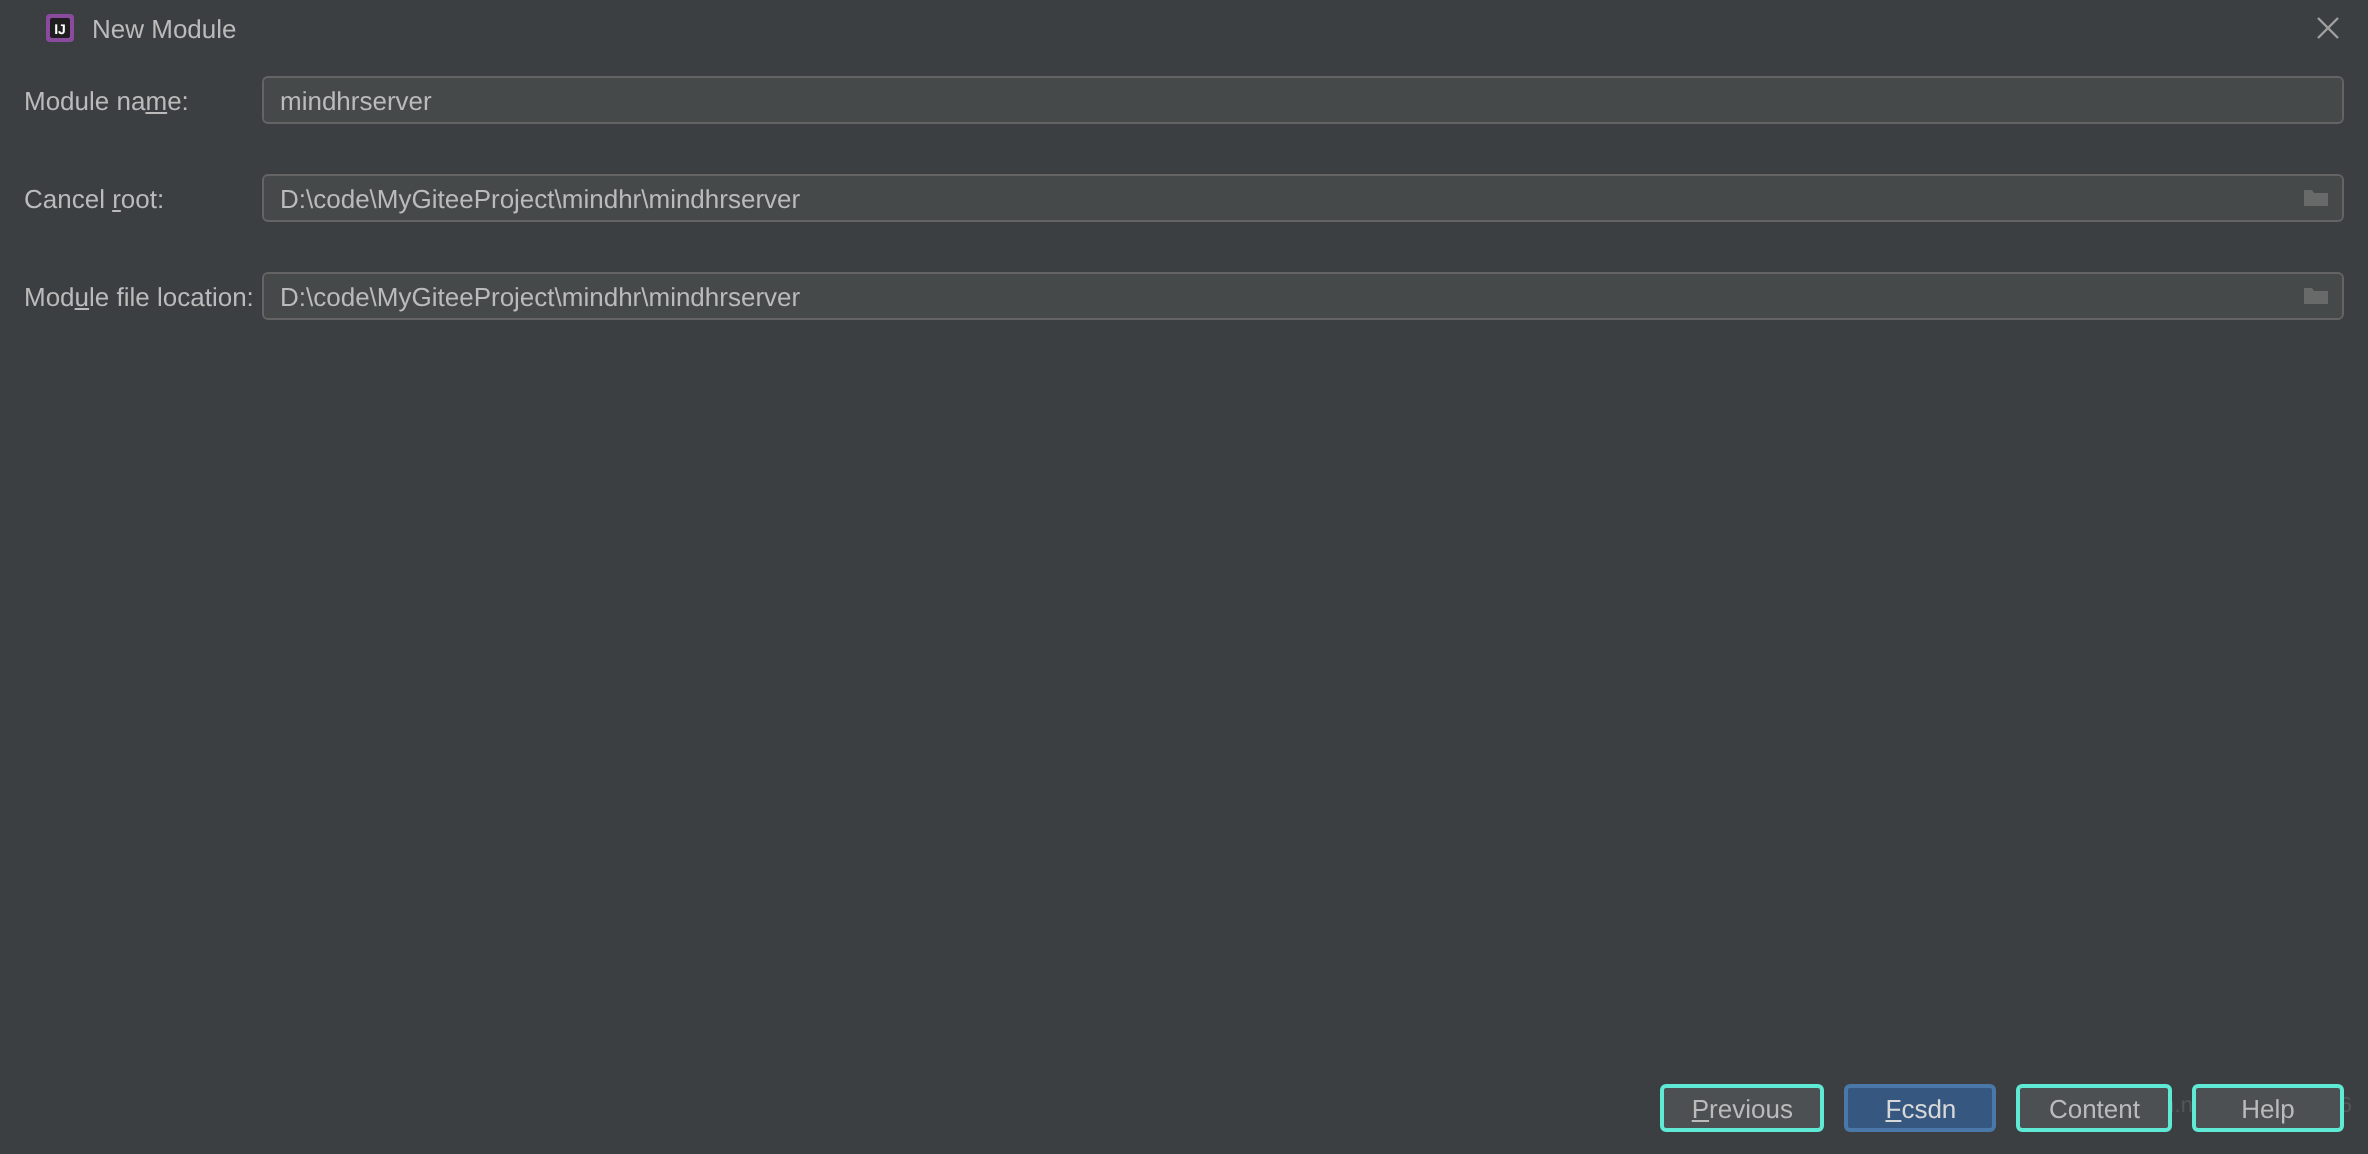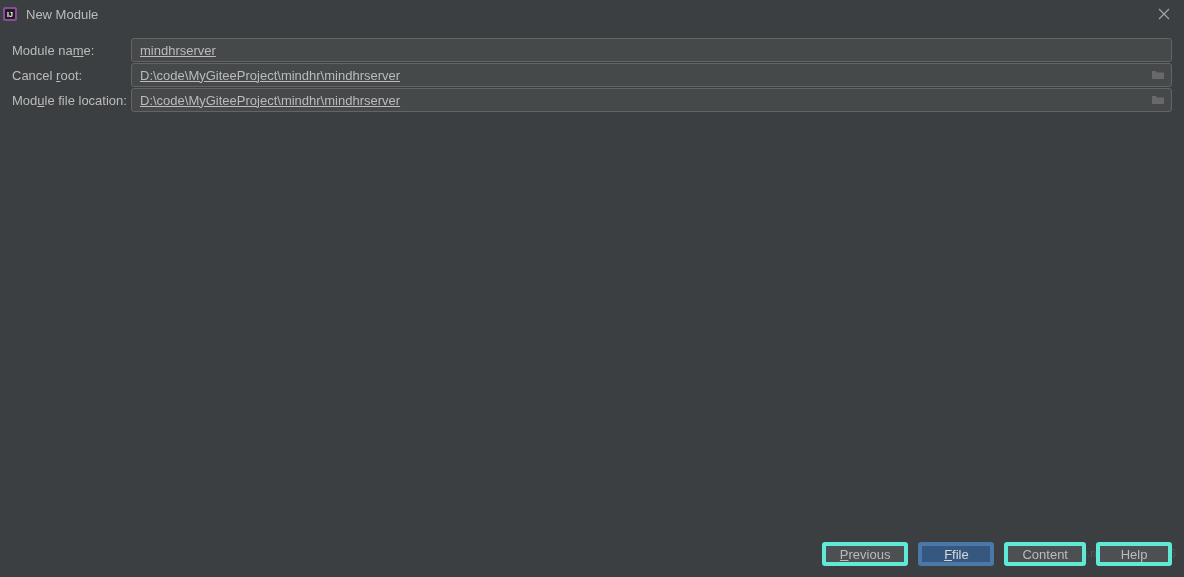--- a/index.html
+++ b/index.html
@@ -14,21 +14,21 @@
       color: #bbbbbb;
       width: 1184px;
       height: 577px;
       overflow: hidden;
       position: relative;
     }
     .titlebar {
       height: 28px;
       display: flex;
       align-items: center;
-      padding: 0 8px 0 2px;
+      padding: 0 8px 0 22px;
       background: #3c3f41;
     }
     .titlebar-icon {
       width: 16px;
       height: 16px;
       margin-right: 8px;
       display: flex;
       align-items: center;
       justify-content: center;
     }
@@ -45,37 +45,36 @@
       justify-content: center;
       cursor: pointer;
       color: #a0a0a0;
     }
     .content {
       padding: 10px 12px;
     }
     .form-row {
       display: flex;
       align-items: center;
-      margin-bottom: 1px;
+      margin-bottom: 25px;
     }
     .form-label {
       width: 119px;
       flex-shrink: 0;
       color: #bbbbbb;
       font-size: 13px;
     }
     .form-label .underline {
       text-decoration: underline;
     }
     .input-wrapper {
       flex: 1;
       position: relative;
       display: flex;
       align-items: center;
-      text-decoration: underline;
     }
     .text-input {
       width: 100%;
       height: 24px;
       background: #45494a;
       border: 1px solid #646464;
       border-radius: 3px;
       color: #bbbbbb;
       padding: 0 8px;
       font-size: 13px;
@@ -101,21 +100,21 @@
     .button-bar {
       position: absolute;
       bottom: 11px;
       right: 12px;
       display: flex;
       gap: 10px;
     }
     .btn {
       min-width: 76px;
       height: 24px;
-      border: 4px solid #5eead4;
+      border: 2px solid #5eead4;
       border-radius: 3px;
       background: #4c5052;
       color: #bbbbbb;
       font-size: 13px;
       font-family: inherit;
       cursor: pointer;
       padding: 0 14px;
       display: flex;
       align-items: center;
       justify-content: center;
@@ -199,21 +198,21 @@
 
 </div>
 
 <div class="watermark">https://blog.csdn.net/qq_42700766</div>
 
 <div class="button-bar">
   <button class="btn">
     <span><span class="underline">P</span><span>revious</span></span>
   </button>
   <button class="btn primary">
-    <span><span class="underline">F</span><span>file</span></span>
+    <span><span class="underline">F</span><span>csdn</span></span>
   </button>
   <button class="btn">
     <span>Content</span>
   </button>
   <button class="btn">
     <span>Help</span>
   </button>
 </div>
 
 </body></html>

